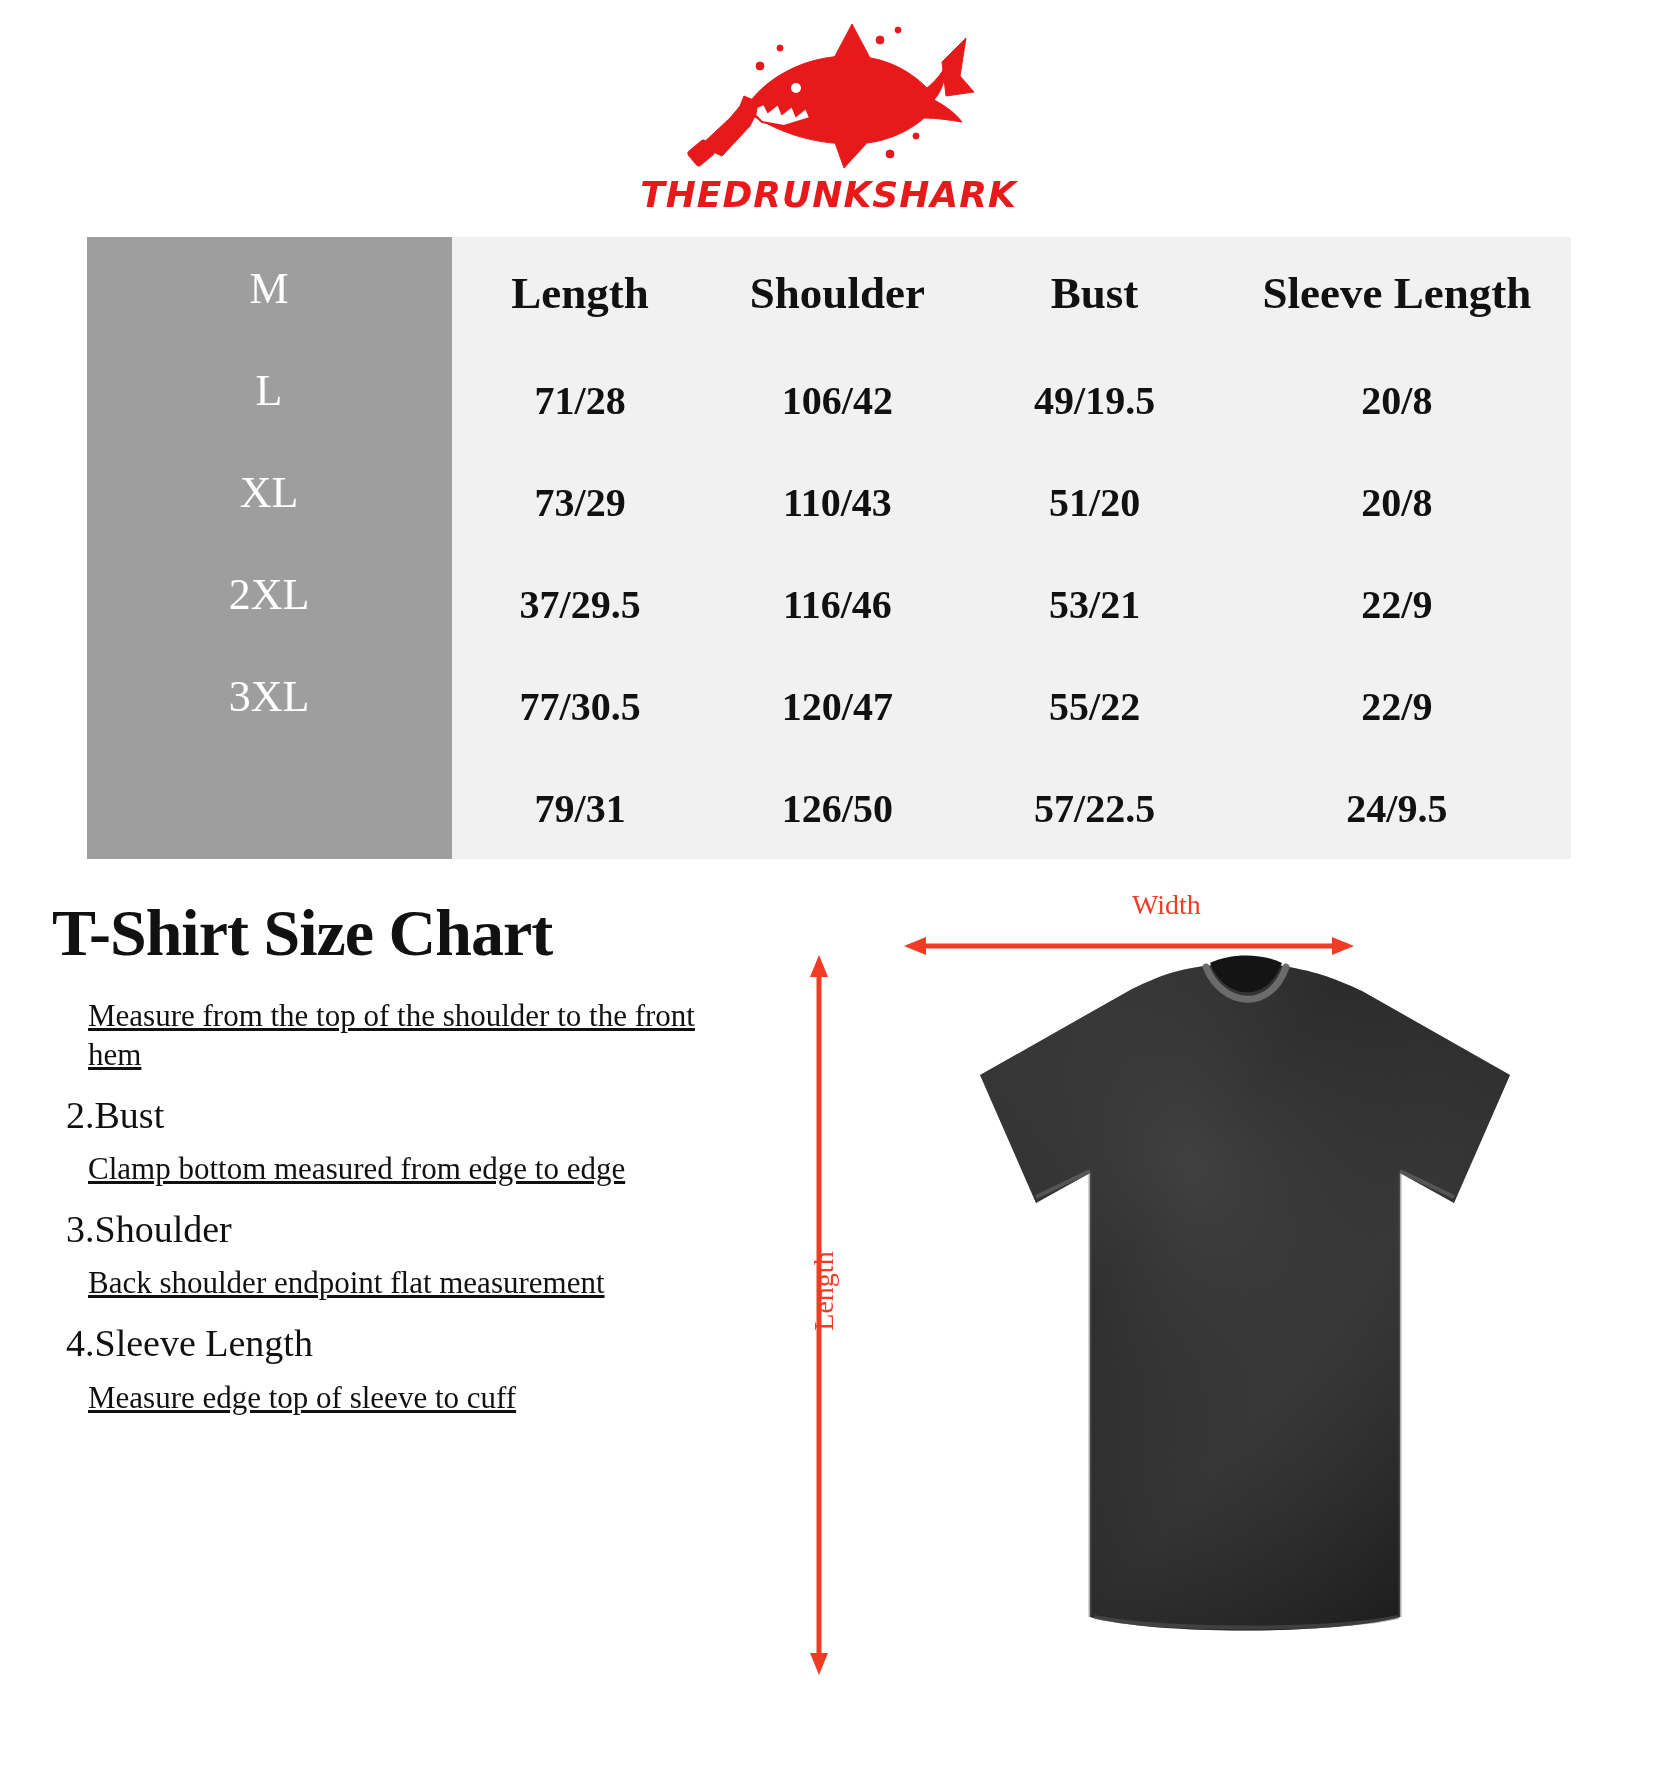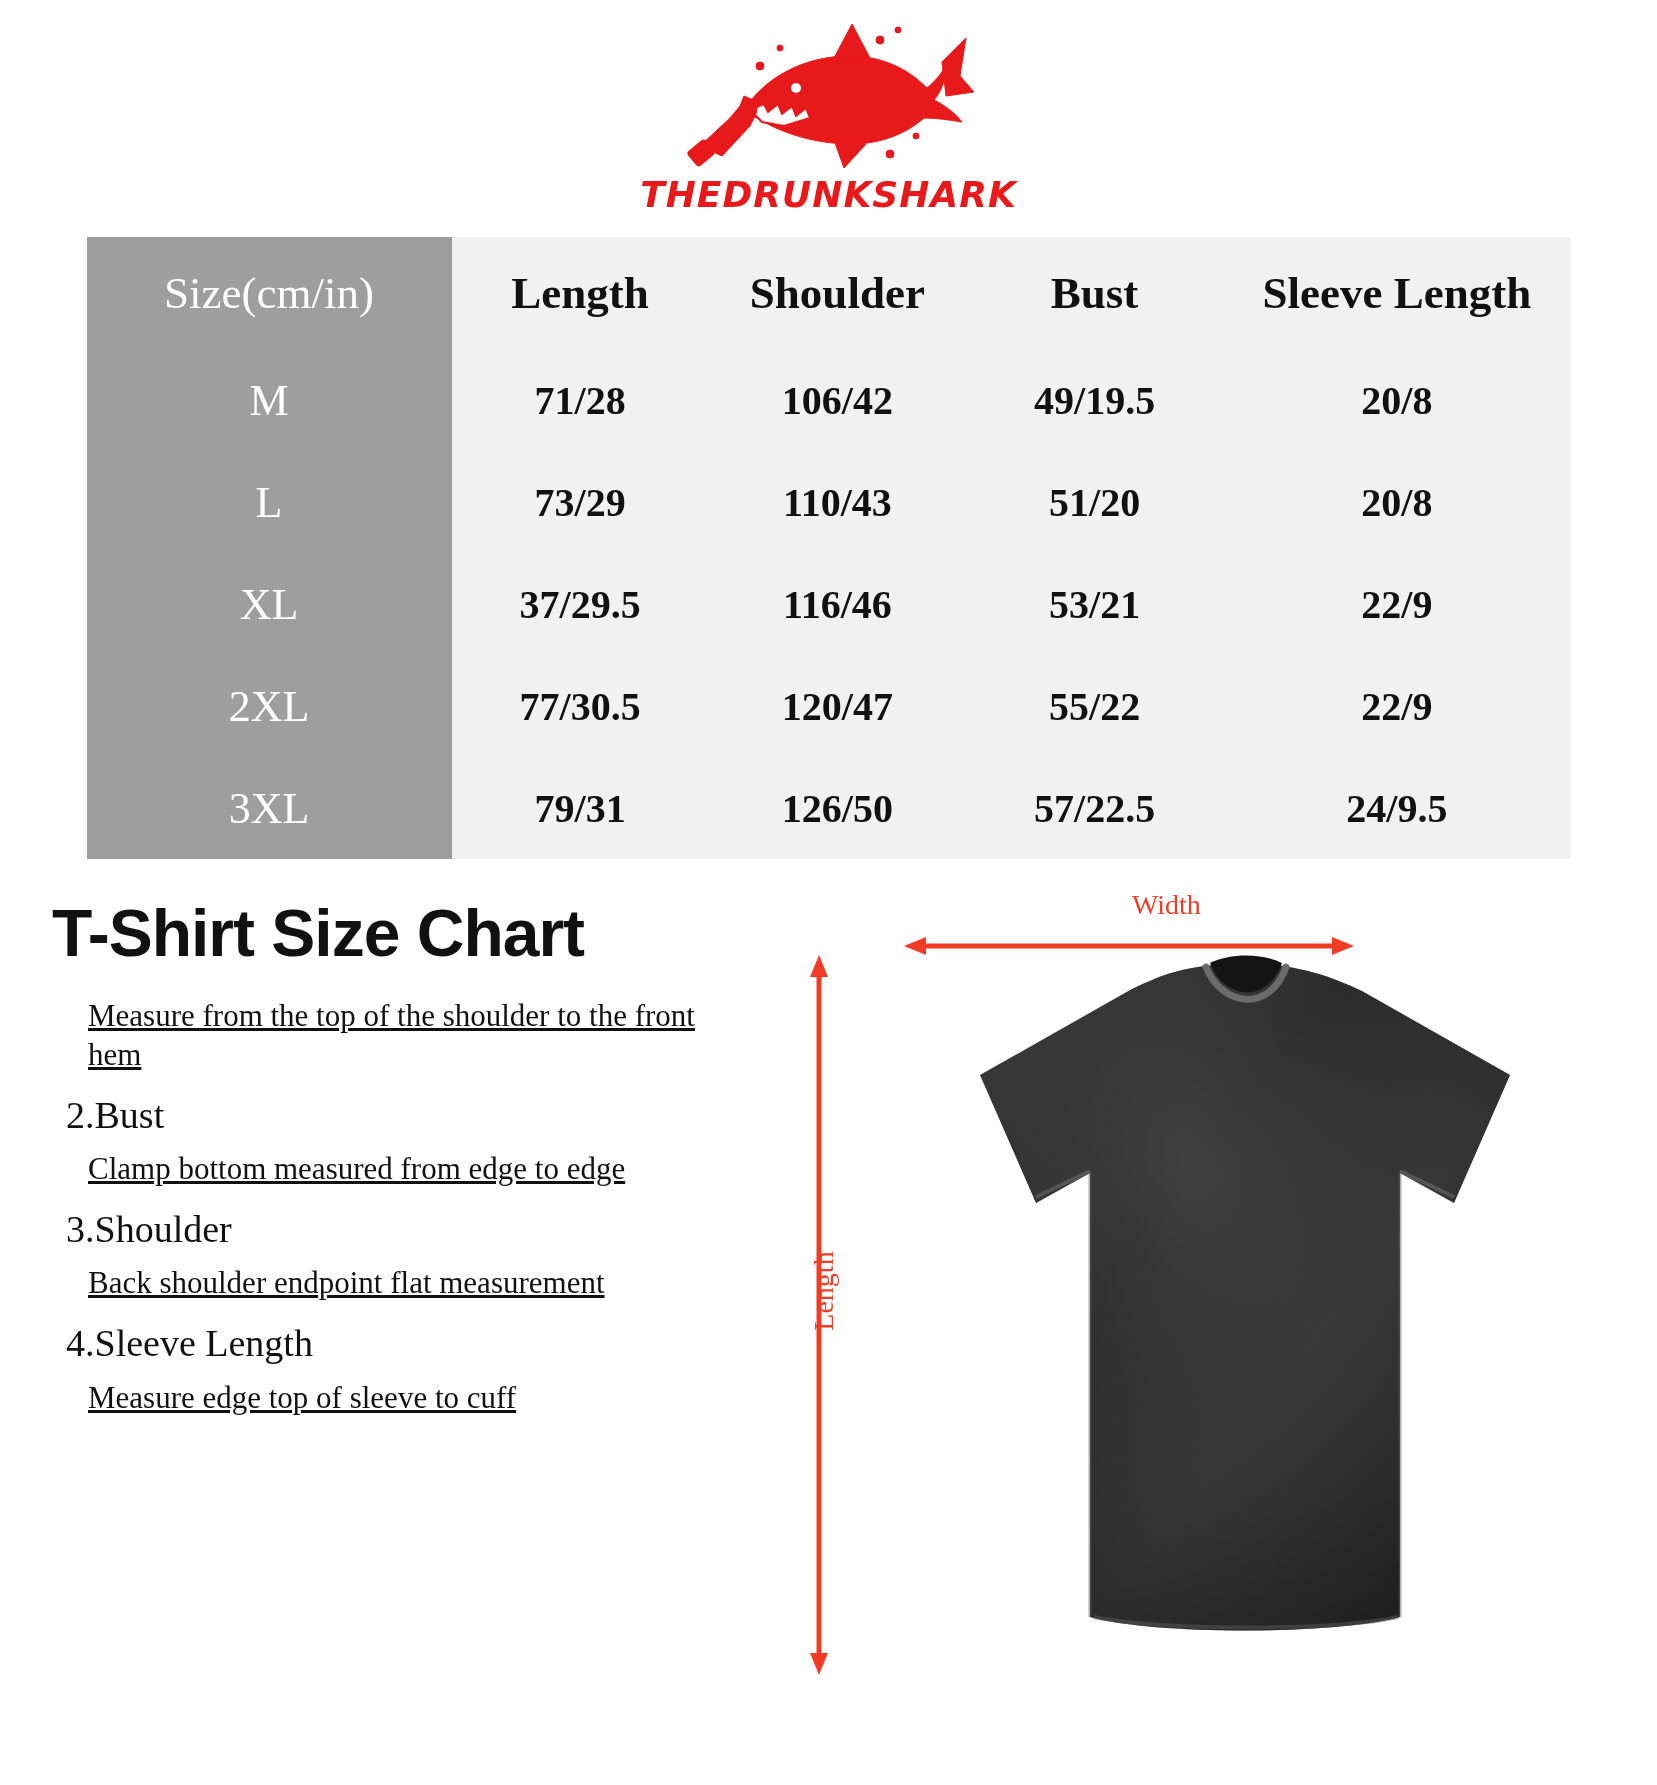--- a/index.html
+++ b/index.html
@@ -94,21 +94,21 @@
     margin-top: 36px;
     display: flex;
     padding-left: 44px;
     box-sizing: border-box;
   }
   .left-col {
     width: 760px;
     flex: 0 0 760px;
   }
   .big-title {
-    font-family: Liberation Sans, sans-serif;
+    font-family: Liberation Serif, serif;
     font-weight: bold;
     font-size: 66px;
     letter-spacing: -1px;
     color: #111111;
     margin: 0 0 26px 8px;
   }
   .item {
     margin-bottom: 18px;
     padding-left: 22px;
   }
@@ -204,21 +204,20 @@
           <circle cx="206" cy="136" r="4"></circle>
       </g>
     </svg>
   </div>
   <div class="brand-name">THEDRUNKSHARK</div>
 </div>
 
 <div class="table-wrap">
 
   <div class="size-col">
-    <div class="size-cell head">Size(cm/in)</div>
     <div class="size-cell">M</div>
     <div class="size-cell">L</div>
     <div class="size-cell">XL</div>
     <div class="size-cell">2XL</div>
     <div class="size-cell">3XL</div>
   </div>
 
   <div class="data-cols">
     <div class="trow">
       <div class="dcell head">Length</div>

